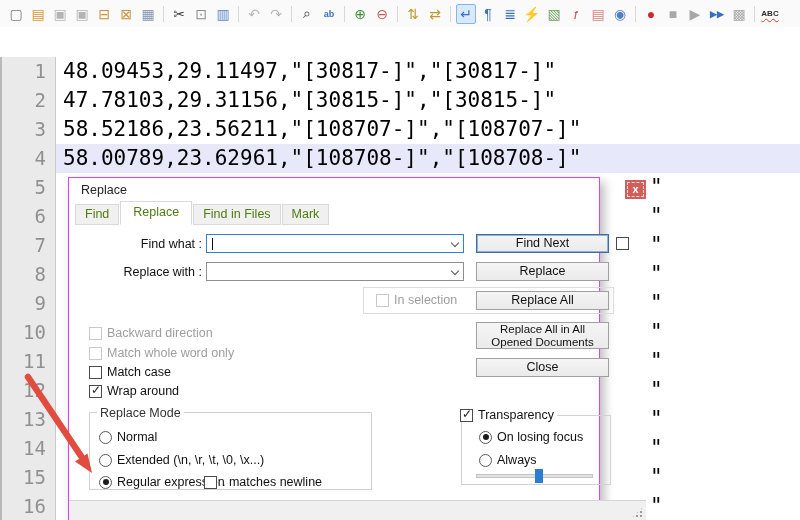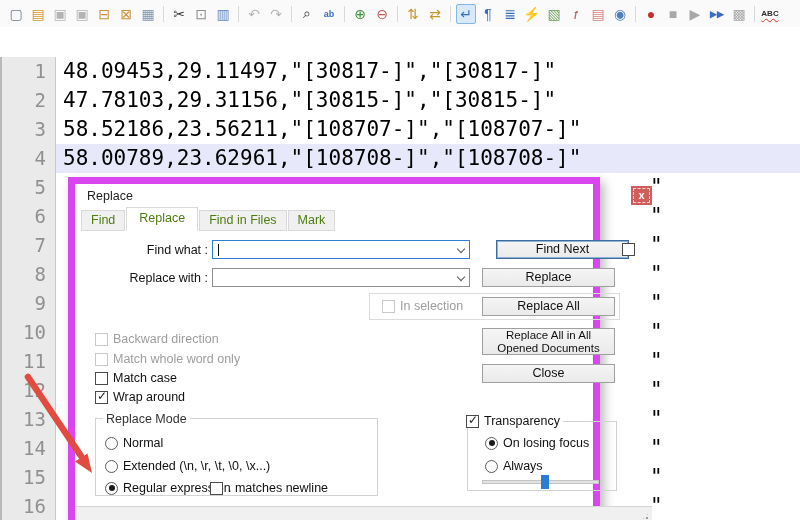--- a/index.html
+++ b/index.html
@@ -37,21 +37,21 @@
   .ln { flex:0 0 56px; width:56px; background:#eaeaea; border-left:2px solid #b9b9b9;
         border-right:1px solid #c9c9c9; color:#909090; text-align:right; padding-right:9px;
         font-family:"DejaVu Sans Mono", monospace; font-size:19px; }
   .code { flex:1; padding-left:7px; font-family:"DejaVu Sans Mono", monospace; font-size:21px;
           white-space:pre; color:#000; overflow:hidden; }
   .ed-row.sel .code { background:#e7e8fa; }
   .frag { display:inline-block; margin-left:587px; }
 
   
   .dialog { position:absolute; left:68px; top:177px; width:532px; height:343px; background:#fff;
-            border:7px solid #d946ef; box-shadow:4px 5px 10px rgba(0,0,0,.28); z-index:20; font-size:12.5px; color:#111; }
+            border:1px solid #d946ef; box-shadow:4px 5px 10px rgba(0,0,0,.28); z-index:20; font-size:12.5px; color:#111; }
   .dtitle { position:absolute; left:12px; top:5px; font-size:12.5px; color:#222; }
   .dclose { position:absolute; left:556px; top:2px; width:21px; height:19px; background:#d05f5c;
             color:#fff; font-size:11px; font-weight:bold; text-align:center; line-height:18px; }
   .dclose::after { content:""; position:absolute; inset:2px; border:1px dashed rgba(255,255,255,.75); }
   .dtabs { position:absolute; left:6px; top:24px; height:23px; display:flex; align-items:flex-end; }
   .dtab { background:#f0f0f0; border:1px solid #d9d9d9; padding:2px 9px 3px; margin-right:1px; color:#4d7c0f; }
   .dtab.active { background:#fff; border-bottom:1px solid #fff; padding:3px 12px 5px; position:relative; z-index:2; }
 
   .lbl { position:absolute; text-align:right; width:133px; left:0; }
   .combo { position:absolute; background:#fff; border:1px solid #8f8f8f; height:19px; width:258px; left:137px; }
@@ -279,21 +279,21 @@
       <span class="dtab">Find in Files</span>
       <span class="dtab">Mark</span>
     </div>
 
     <div class="lbl" style="top:59px;">Find what :</div>
     <div class="combo focus" style="top:56px;">
       <span class="caret"></span>
       <span></span>
       <span class="chev"></span>
     </div>
-    <div class="btn default" style="top:56px;margin-left:14px;">Find Next</div>
+    <div class="btn default" style="top:56px;">Find Next</div>
     <span class="cb" style="position:absolute;left:547px;top:59px;"></span>
 
     <div class="lbl" style="top:87px;">Replace with :</div>
     <div class="combo" style="top:84px;">
       <span></span>
       <span class="chev"></span>
     </div>
     <div class="btn" style="top:84px;">Replace</div>
 
     <div class="selgroup"></div>

